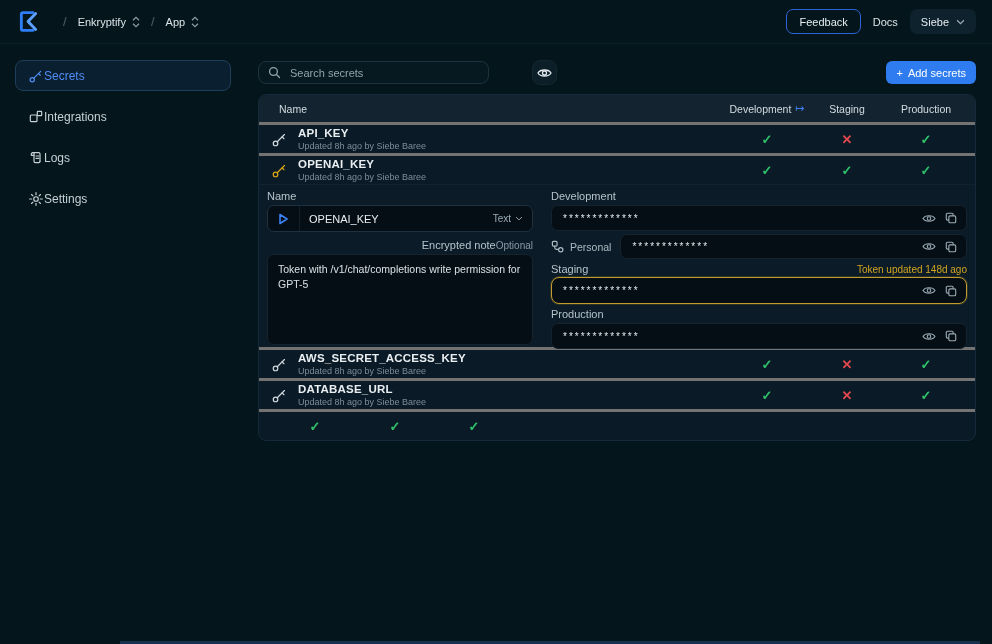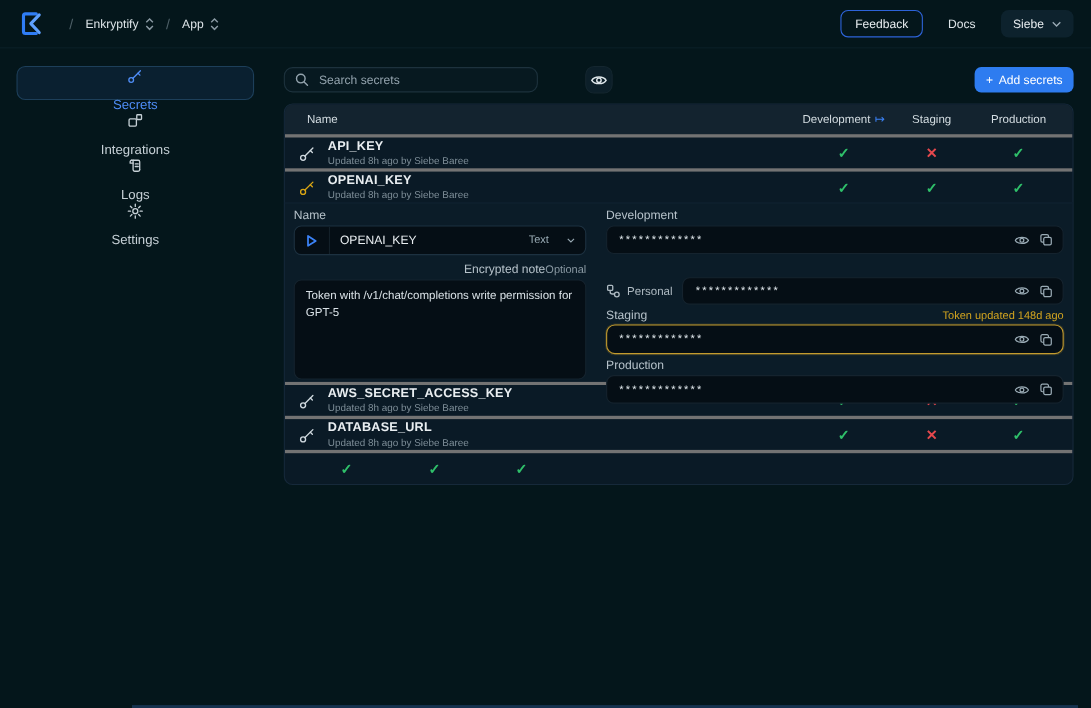--- a/index.html
+++ b/index.html
@@ -4,32 +4,32 @@
 <style>
   html,body{margin:0;padding:0;background:#04161b;}
   .screen{position:relative;width:992px;height:644px;background:#04161b;font-family:"Liberation Sans",sans-serif;overflow:hidden;}
 
   
   .topbar{position:absolute;top:0;left:0;right:0;height:44px;display:flex;align-items:center;
     padding:0 16px;box-sizing:border-box;border-bottom:1px solid #0b2027;}
   .crumbs{display:flex;align-items:center;gap:11px;margin-left:22px;}
   .crumb-sep{color:#4e6068;font-size:13px;}
   .crumb-btn{display:flex;align-items:center;gap:6px;color:#dde4e8;font-size:11px;cursor:pointer;}
-  .topbar-right{margin-left:auto;display:flex;align-items:center;gap:23px;}
+  .topbar-right{margin-left:auto;display:flex;align-items:center;gap:12px;}
   .feedback-btn{height:23px;padding:0 12px;border:1px solid #2d63d8;border-radius:7px;color:#e8edf0;
     font-size:11px;display:flex;align-items:center;background:transparent;cursor:pointer;}
   .docs-link{color:#dde4e8;font-size:11px;cursor:pointer;}
   .user-btn{height:25px;padding:0 11px;background:#0d222d;border-radius:7px;color:#e8edf0;font-size:11px;
     display:flex;align-items:center;gap:7px;cursor:pointer;}
 
   
   .sidebar{position:absolute;top:44px;left:0;width:246px;bottom:0;padding:16px 15px;box-sizing:border-box;
     display:flex;flex-direction:column;gap:10px;}
-  .nav-item{height:31px;display:flex;align-items:center;gap:11px;padding:0 12px;border-radius:8px;
-    color:#c6d0d6;font-size:12px;border:1px solid transparent;cursor:pointer;box-sizing:border-box;flex-direction:column;}
+  .nav-item{height:31px;display:flex;align-items:center;padding:0 12px;border-radius:8px;
+    color:#c6d0d6;font-size:12px;border:1px solid transparent;cursor:pointer;box-sizing:border-box;}
   .nav-item.active{background:#0a2030;border-color:#1d3f5a;color:#4f8df6;}
   .nav-item svg{width:16px;height:16px;stroke:#c6d0d6;flex:none;}
   .nav-item.active svg{stroke:#4f8df6;}
 
   
   .toolbar{position:absolute;left:258px;top:60px;right:16px;height:25px;display:flex;align-items:center;gap:36px;}
   .search-box{width:231px;height:23px;border:1px solid #1d323d;border-radius:8px;display:flex;align-items:center;
     padding:0 9px;gap:7px;background:#071920;box-sizing:border-box;}
   .search-box input{flex:1;background:transparent;border:0;outline:none;color:#dfe7eb;font-size:11px;min-width:0;}
   .search-box input::placeholder{color:#93a3ad;}
@@ -65,33 +65,33 @@
   .editor{position:relative;height:162px;border-top:1px solid #112230;background:#0b1c28;}
   .ed-left{position:absolute;left:8px;top:0;width:266px;}
   .ed-right{position:absolute;left:292px;top:0;width:416px;}
   .ed-label{font-size:11px;line-height:11px;color:#b6c2ca;margin:6px 0 3px;}
   .name-box{height:27px;background:#050e15;border:1px solid #1d3140;border-radius:7px;display:flex;
     align-items:center;box-sizing:border-box;overflow:hidden;}
   .run-btn{width:31px;align-self:stretch;border-right:1px solid #132029;display:flex;align-items:center;
     justify-content:center;cursor:pointer;flex:none;}
   .name-box input{flex:1;border:0;background:transparent;color:#e9eef1;font-size:11px;padding:0 9px;
     outline:none;min-width:0;}
-  .type-select{display:flex;align-items:center;gap:16px;padding-right:9px;color:#9aabb5;font-size:10px;cursor:pointer;}
+  .type-select{display:flex;align-items:center;gap:4px;padding-right:9px;color:#9aabb5;font-size:10px;cursor:pointer;}
   .note-head{display:flex;justify-content:flex-end;align-items:center;margin:8px 0 3px;}
   .optional{font-size:10px;color:#8a99a3;}
   textarea.note{display:block;width:100%;height:91px;box-sizing:border-box;background:#050e15;
     border:1px solid #15232e;border-radius:7px;color:#d9e1e6;font-size:10.5px;padding:7px 10px;resize:none;
     font-family:"Liberation Sans",sans-serif;line-height:1.4;outline:none;}
   .pw-row{height:26px;background:#050e15;border:1px solid #15232e;border-radius:7px;display:flex;
     align-items:center;padding:0 9px;box-sizing:border-box;gap:9px;}
   .pw-row input{flex:1;background:transparent;border:0;outline:none;color:#e2e9ed;font-size:10px;
     letter-spacing:2px;min-width:0;}
   .pw-row .ic{color:#9aabb5;display:flex;align-items:center;cursor:pointer;}
   .pw-row.warn{height:27px;border:1px solid #c39b2e;border-radius:8px;box-shadow:0 0 0 1px rgba(195,155,46,.18);}
-  .personal-row{display:flex;align-items:center;margin-top:21px;gap:9px;}
+  .personal-row{display:flex;align-items:center;margin-top:3px;gap:9px;}
   .personal-tag{display:flex;align-items:center;gap:6px;font-size:10.5px;color:#b6c2ca;flex:none;color:#aebac2;}
   .personal-tag svg{stroke:#aebac2;}
   .personal-field{flex:1;height:25px;}
   .env-head{display:flex;justify-content:space-between;align-items:flex-end;margin:5px 0 2px;}
   .badge-amber{font-size:10px;color:#d2a41f;}
   .prod-label{margin-top:5px;}
 
   .bottom-strip{position:absolute;left:120px;right:12px;bottom:0;height:3px;background:#16324f;}
 </style>
 </head>

